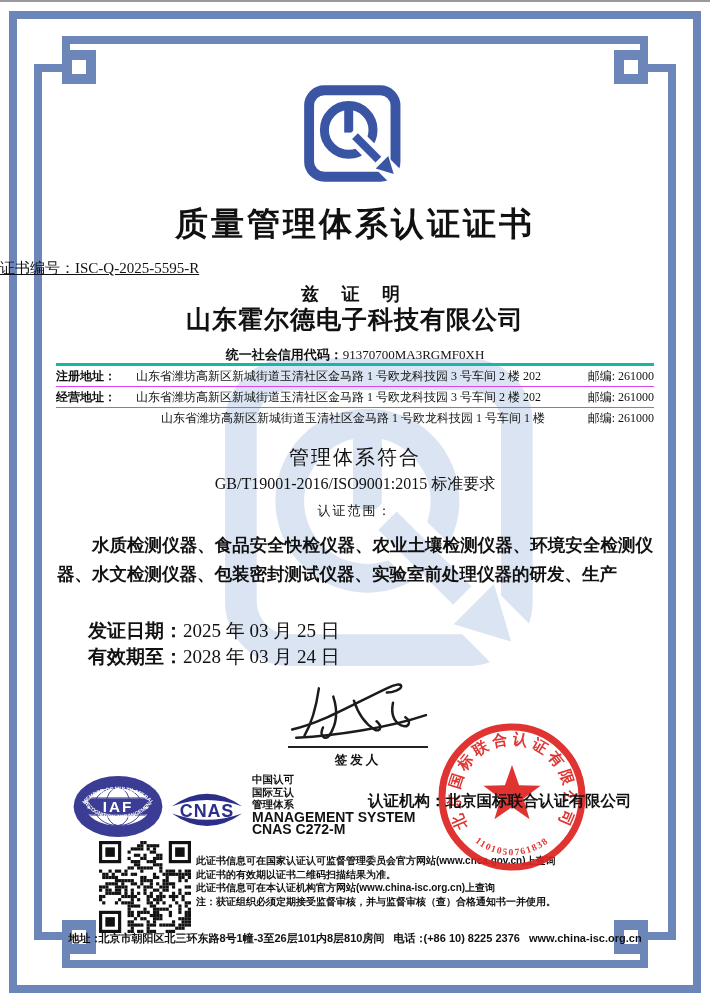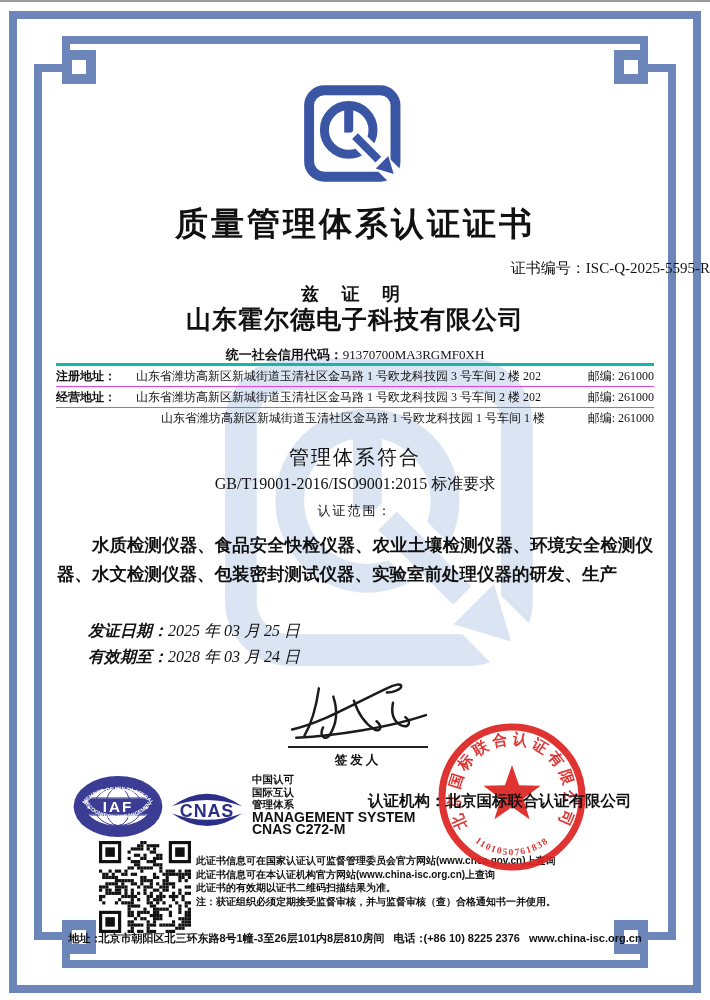--- a/index.html
+++ b/index.html
@@ -7,41 +7,41 @@
         font-family:"Liberation Serif","DejaVu Serif",serif;color:#111;overflow:hidden;}
   .abs{position:absolute;}
   svg{display:block;}
   
   .border-svg{position:absolute;inset:0;z-index:1;pointer-events:none;}
   
   .watermark{position:absolute;left:215px;top:352px;width:345px;height:345px;color:#dbe4f2;z-index:0;}
   
   .logo-hdr{position:absolute;left:301px;top:82px;width:108px;height:108px;color:#3a55a4;z-index:2;}
   .title{left:0;right:0;top:200px;text-align:center;font-size:33px;font-weight:bold;letter-spacing:3px;z-index:2;}
-  .cert-line{left:0;right:0;top:257px;text-align:right;font-size:15px;z-index:2;}
+  .cert-line{left:0;right:0;top:257px;text-align:left;font-size:15px;z-index:2;text-decoration:underline;}
   .hereby{left:0;right:0;top:280px;text-align:center;font-size:18px;font-weight:bold;letter-spacing:9px;z-index:2;}
   .company{left:0;right:0;top:301px;text-align:center;font-size:25px;font-weight:bold;letter-spacing:1px;z-index:2;}
   .credit{left:0;right:0;top:344px;text-align:center;font-size:13px;z-index:2;}
   .credit .lbl{font-weight:bold;}
   
   .addr-table{left:56px;right:56px;top:361px;font-size:12px;z-index:2;}
   .addr-row{display:flex;align-items:center;line-height:20px;border-top:1px solid #d946ef;}
   .addr-row:first-child{border-top:3px solid #14b8a6;}
   .addr-lbl{width:80px;font-weight:bold;flex:none;}
   .addr-txt{flex:1;}
   .addr-txt.center{text-align:center;}
   .addr-zip{width:84px;flex:none;text-align:right;}
   
   .conformity{left:0;right:0;top:443px;text-align:center;z-index:2;}
   .c-head{font-size:20px;font-weight:normal;letter-spacing:2px;line-height:25px;}
   .c-std{font-size:16px;line-height:28px;}
   .c-scope-label{font-size:13px;font-weight:normal;letter-spacing:2px;line-height:26px;}
   .scope{left:57px;right:57px;top:529px;font-size:17.5px;font-weight:bold;line-height:29px;
          text-align:justify;text-indent:2em;z-index:2;}
-  .dates{left:88px;top:616px;font-size:16px;line-height:26px;z-index:2;font-style:italic;}
+  .dates{left:88px;top:616px;font-size:19px;line-height:26px;z-index:2;}
   .dates .lbl{font-weight:bold;}
   
   .sig{left:283px;top:674px;width:150px;text-align:center;z-index:2;}
   .sig-line{border-top:2px solid #222;margin:0 5px;}
   .sig-label{font-size:12.5px;font-weight:bold;letter-spacing:3px;margin-top:4px;}
   
   .iaf{left:72px;top:773px;width:92px;height:63px;z-index:2;}
   .cnas{left:167px;top:781px;width:80px;height:52px;z-index:2;}
   .accred{left:252px;top:771px;font-family:"Liberation Sans","DejaVu Sans",sans-serif;
           font-size:10.5px;font-weight:bold;line-height:12.5px;z-index:2;}
@@ -519,22 +519,22 @@
         <rect x="79.31" y="3.45" width="17.24" height="17.24" fill="#fff"></rect>
         <rect x="82.76" y="6.90" width="10.34" height="10.34"></rect>
         <rect x="0.00" y="75.86" width="24.14" height="24.14"></rect>
         <rect x="3.45" y="79.31" width="17.24" height="17.24" fill="#fff"></rect>
         <rect x="6.90" y="82.76" width="10.34" height="10.34"></rect>
       </svg>
     </div>
 
   <div class="abs fine">
     <div>此证书信息可在国家认证认可监督管理委员会官方网站(www.cnca.gov.cn)上查询</div>
+    <div>此证书的有效期以证书二维码扫描结果为准。</div>
     <div>此证书信息可在本认证机构官方网站(www.china-isc.org.cn)上查询</div>
-    <div>此证书的有效期以证书二维码扫描结果为准。</div>
     <div>注：获证组织必须定期接受监督审核，并与监督审核（查）合格通知书一并使用。</div>
   </div>
 
   <div class="abs footer">
     <span>地址：</span><span style="margin-left:-6px">北京市朝阳区北三环东路8号1幢-3至26层101内8层810房间</span>
     <span>电话：</span><span style="margin-left:-6px">(+86 10) 8225 2376</span>
     <span>www.china-isc.org.cn</span>
   </div>
 
 </div>

